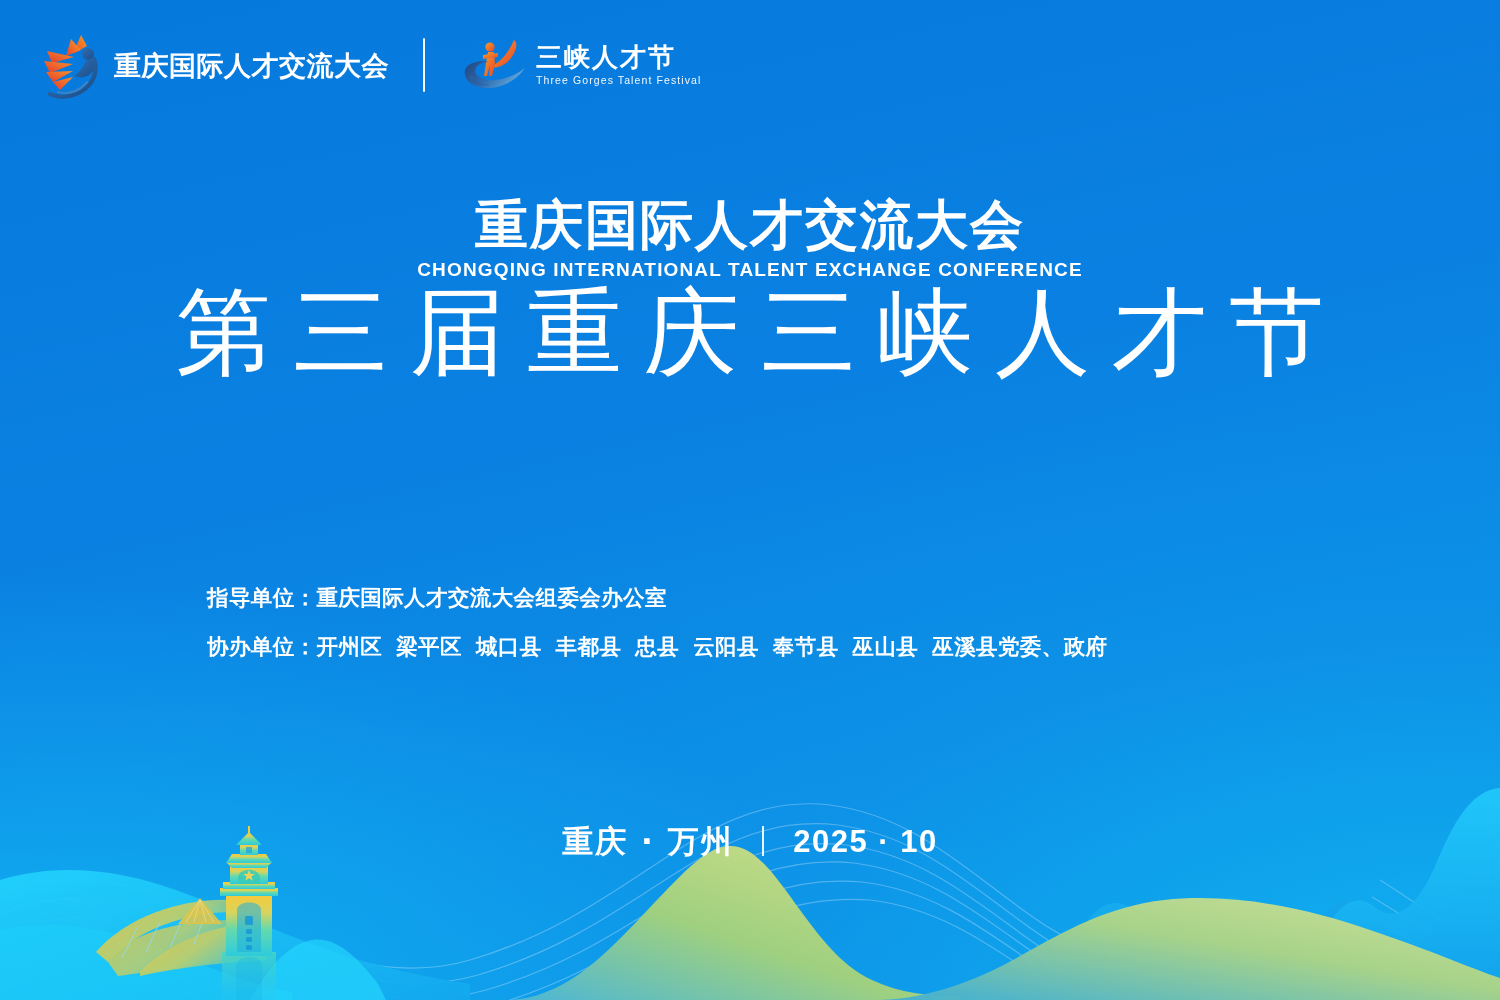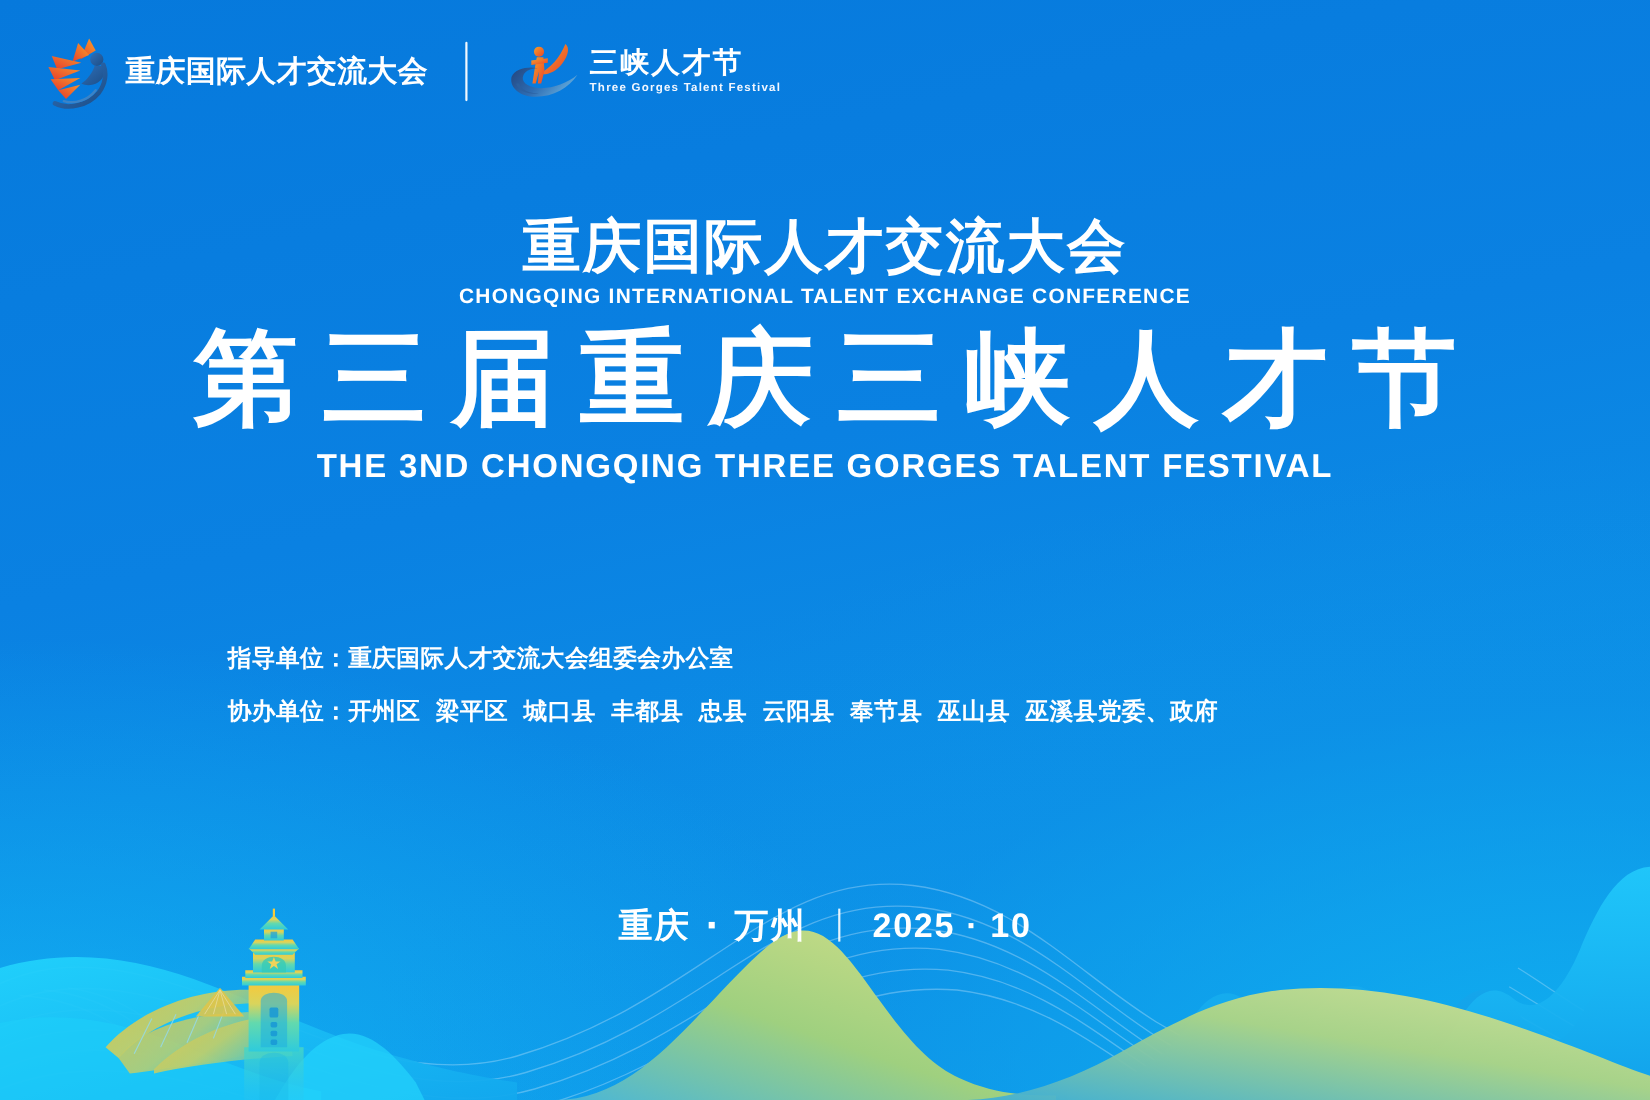--- a/index.html
+++ b/index.html
@@ -48,38 +48,37 @@
   .tg-text { margin-left:7px; line-height:1; }
   .tg-cn {
     font-size:26px; font-weight:bold; color:#fff;
     letter-spacing:2px; white-space:nowrap;
     font-family:"DejaVu Sans","Liberation Sans",sans-serif;
   }
   .tg-en {
     font-size:10.5px; color:#f2f7ff; margin-top:5px;
     letter-spacing:1.1px; white-space:nowrap;
     font-family:"Liberation Sans",sans-serif;
-    font-weight:bold;
   }
 
   
   .titles { position:absolute; left:0; top:196px; width:1500px; text-align:center; }
   .t-conf-cn {
     font-size:53px; font-weight:bold; color:#fff;
     letter-spacing:2px; line-height:1.08;
     font-family:"DejaVu Sans","Liberation Sans",sans-serif;
   }
   .t-conf-en {
     font-size:19px; font-weight:bold; color:#fff;
     letter-spacing:1.15px; margin-top:6px;
     font-family:"Liberation Sans",sans-serif;
   }
   .t-main {
-    font-size:95px; font-weight:bold; color:#fff;
-    letter-spacing:22px; margin-top:12px; line-height:1.08;
+    font-size:95px; font-weight:normal; color:#fff;
+    letter-spacing:22px; margin-top:0; line-height:1.08;
     text-indent:22px;
     font-family:"DejaVu Sans","Liberation Sans",sans-serif;
   }
   .t-main-en {
     font-size:30px; font-weight:bold; color:#fff;
     letter-spacing:1.6px; margin-top:12px;
     font-family:"Liberation Sans",sans-serif;
   }
 
   
@@ -315,21 +314,20 @@
         <div class="tg-cn">三峡人才节</div>
         <div class="tg-en">Three Gorges Talent Festival</div>
       </div>
     </div>
   </div>
 
   <div class="titles">
     <div class="t-conf-cn">重庆国际人才交流大会</div>
     <div class="t-conf-en">CHONGQING  INTERNATIONAL TALENT EXCHANGE CONFERENCE</div>
     <div class="t-main">第三届重庆三峡人才节</div>
-    <div class="t-main-en">THE 3ND CHONGQING THREE GORGES TALENT FESTIVAL</div>
   </div>
 
   <div class="orgs">
     <div class="org-line">
       <span>指导单位：</span><span>重庆国际人才交流大会组委会办公室</span>
     </div>
     <div class="org-line">
       <span>协办单位：</span><span>开州区</span><span class="gap"></span><span>梁平区</span><span class="gap"></span><span>城口县</span><span class="gap"></span><span>丰都县</span><span class="gap"></span><span>忠县</span><span class="gap"></span><span>云阳县</span><span class="gap"></span><span>奉节县</span><span class="gap"></span><span>巫山县</span><span class="gap"></span><span>巫溪县党委、政府</span>
     </div>
   </div>

